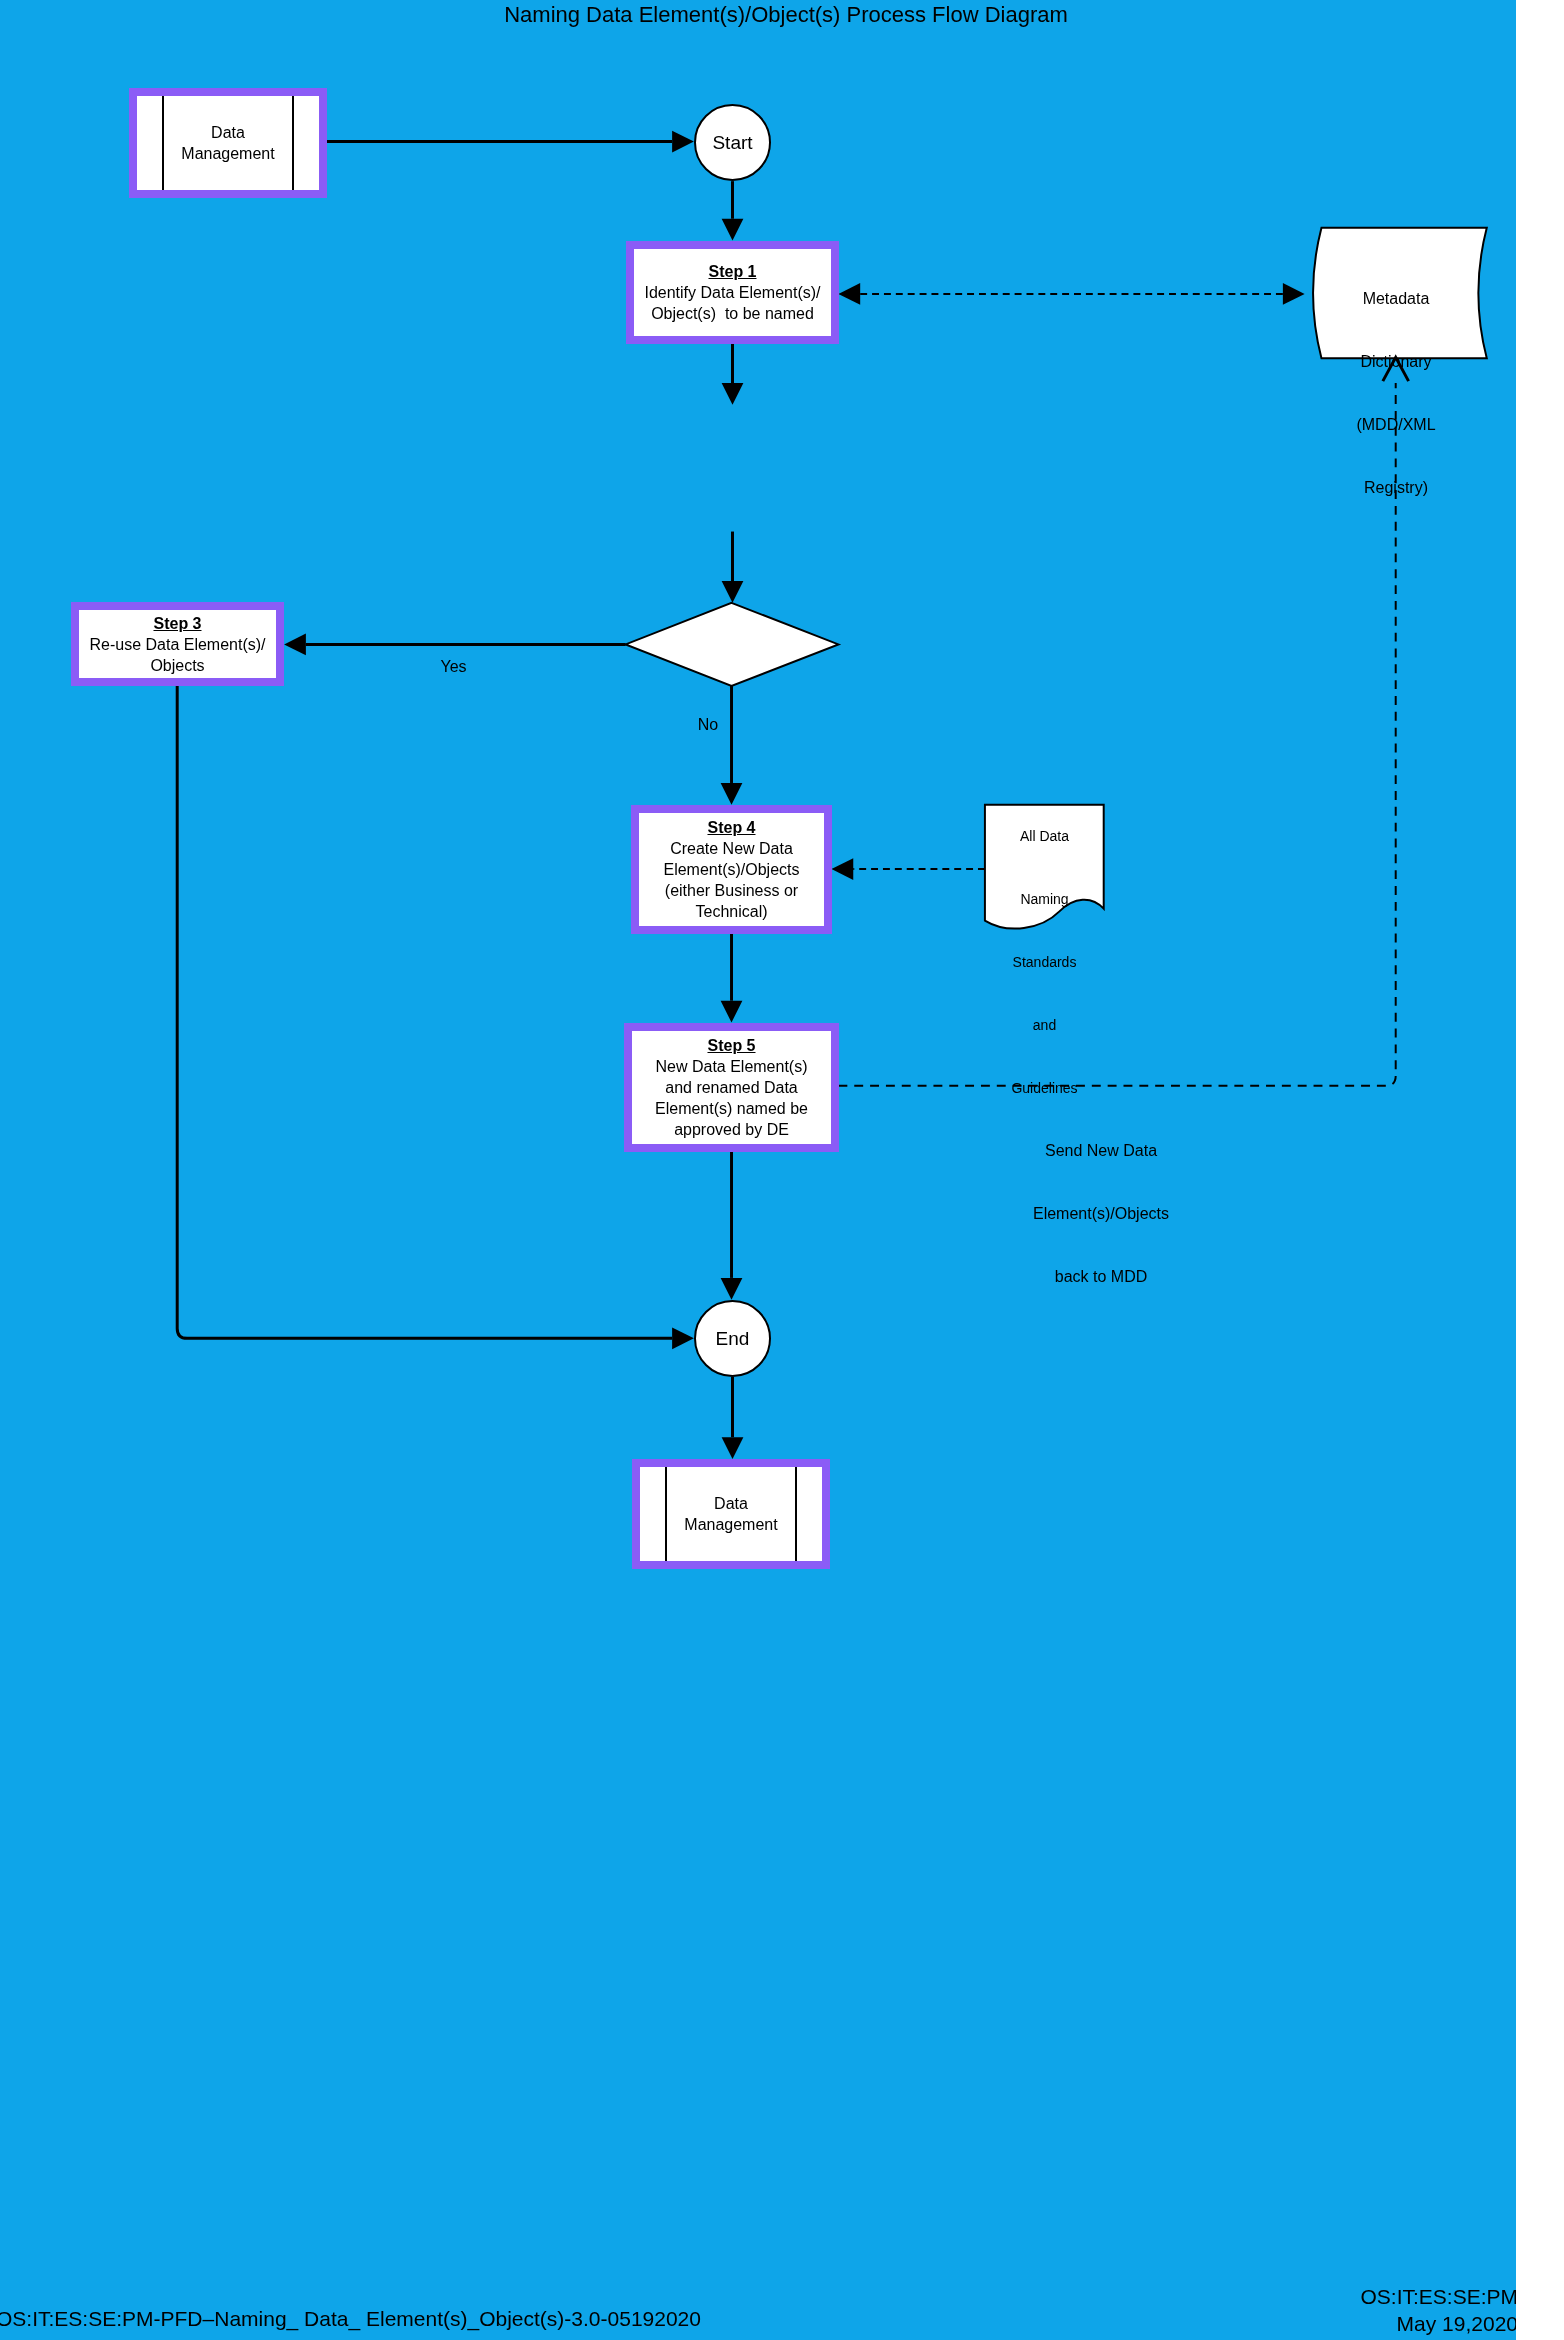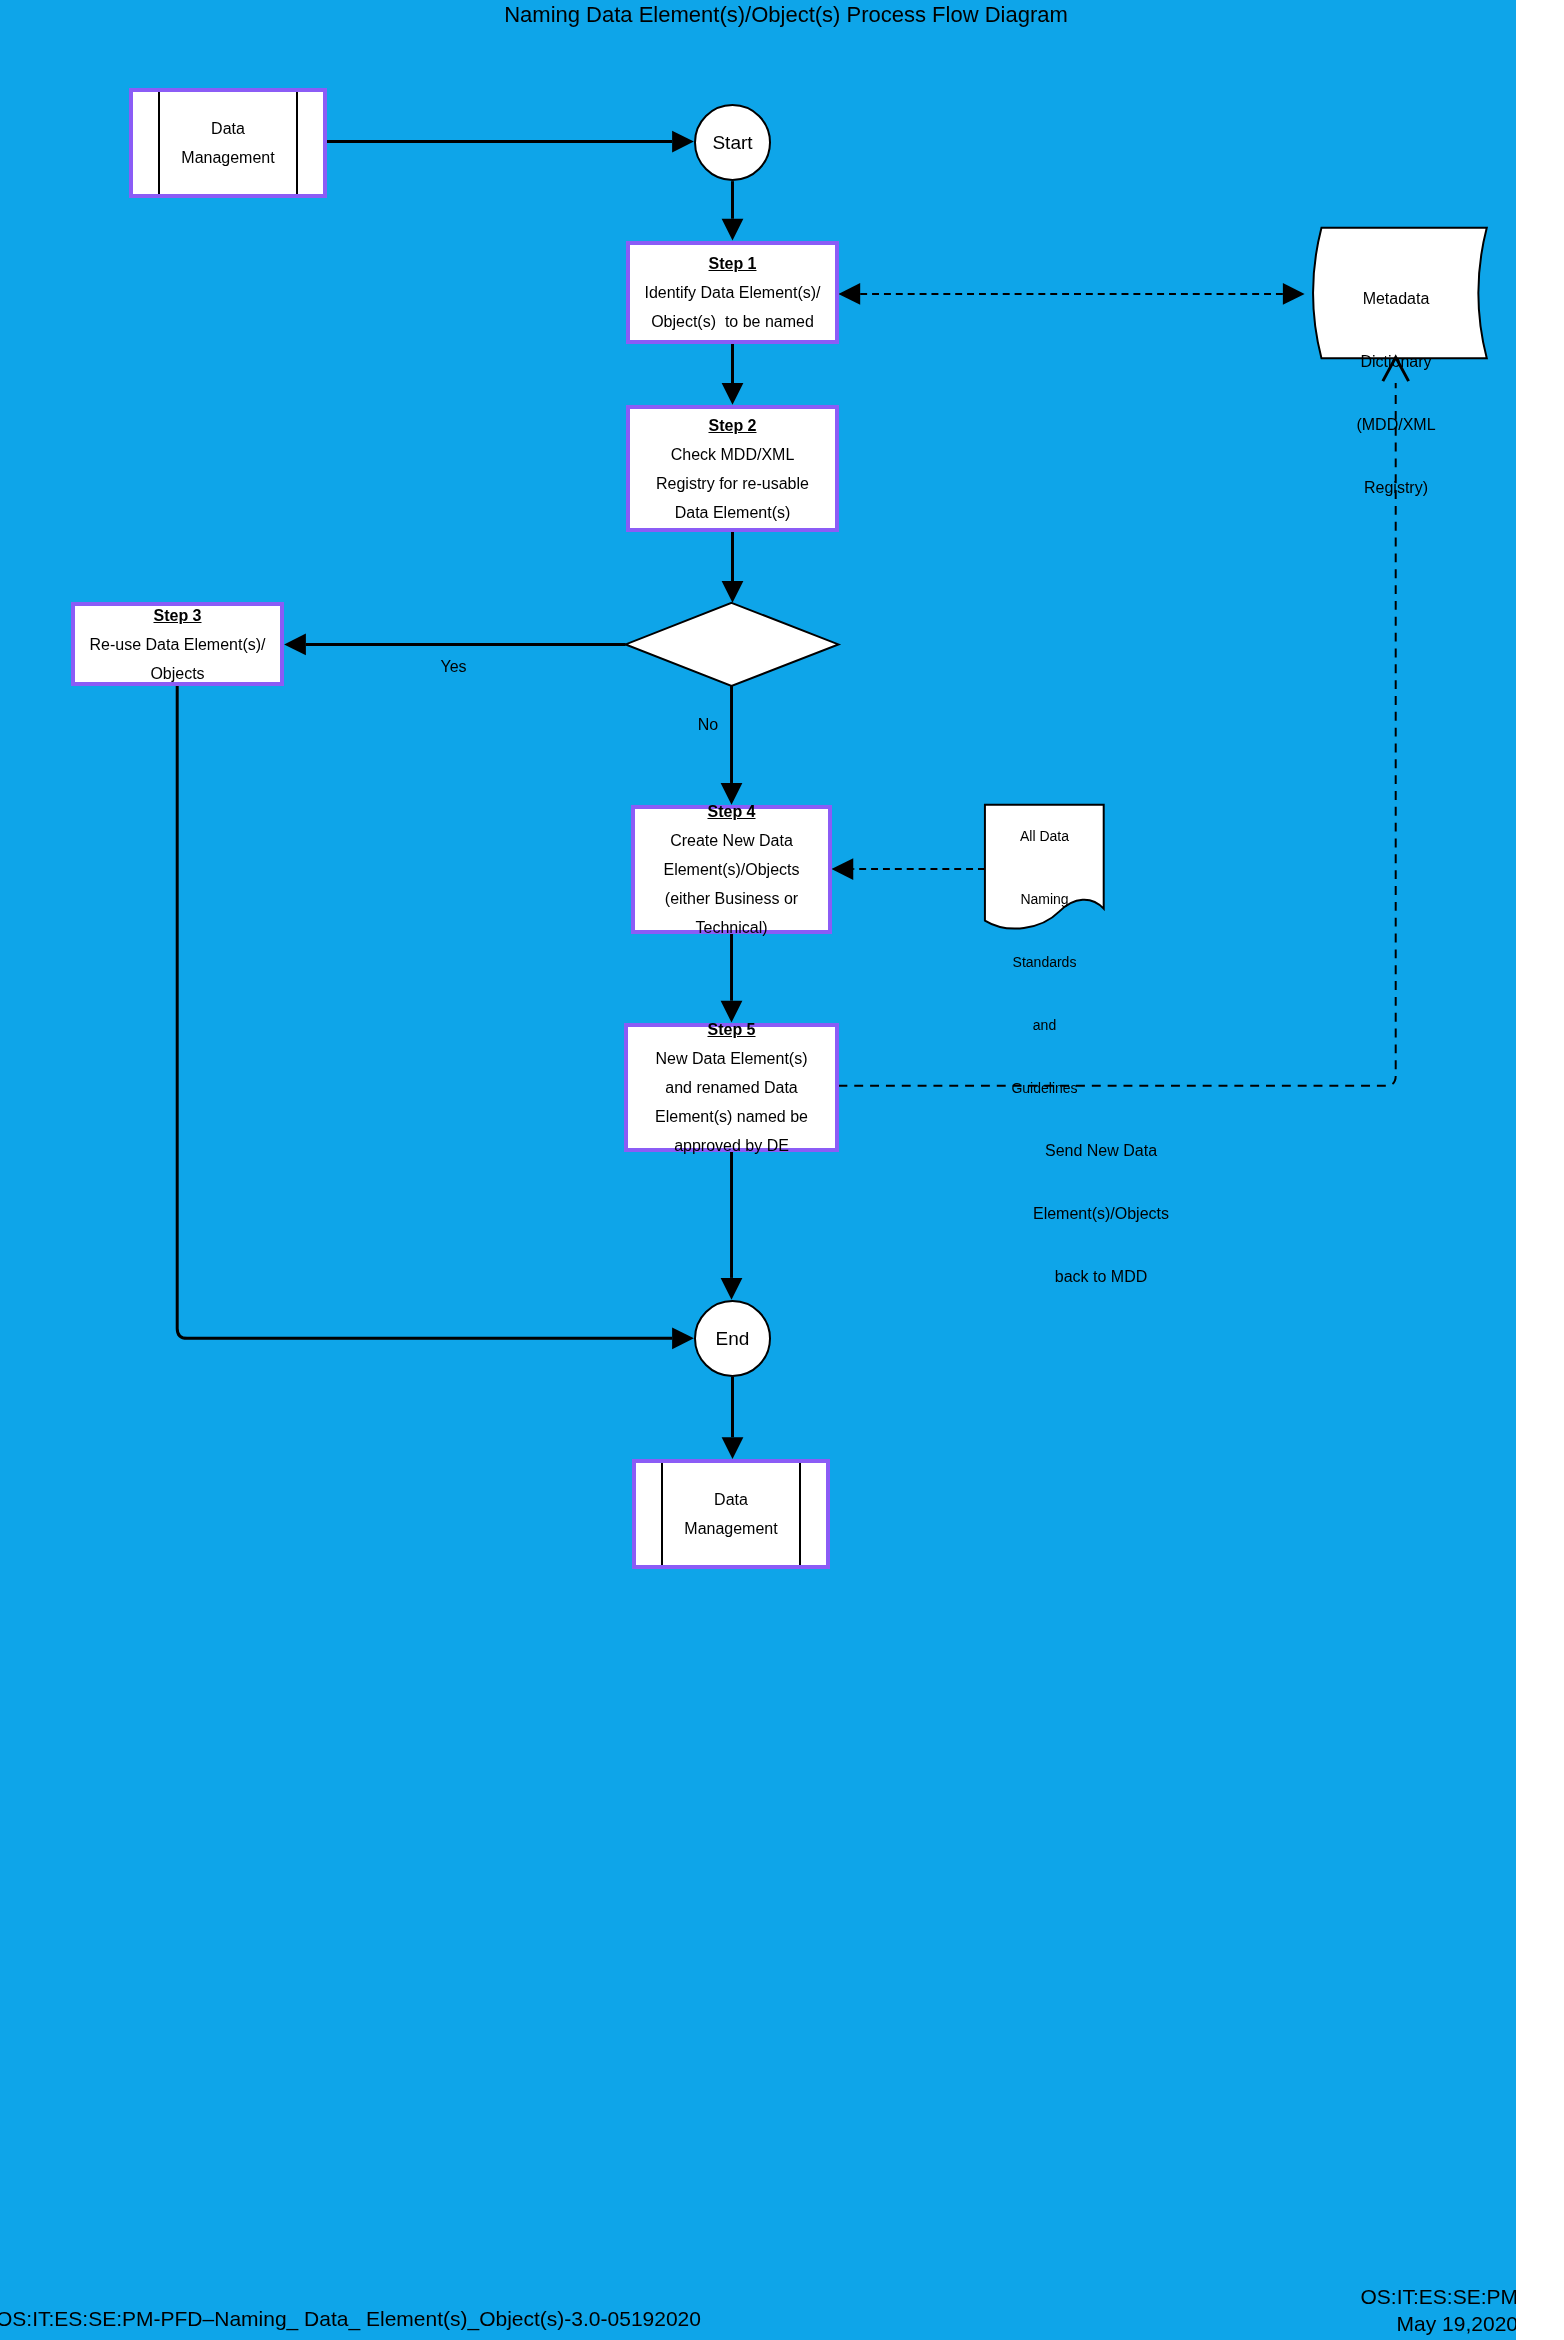--- a/index.html
+++ b/index.html
@@ -1,23 +1,23 @@
 <!DOCTYPE html>
 <html><head>
 <meta charset="utf-8">
 <style>
   html,body{margin:0;padding:0;background:#fff;}
   .canvas{position:relative;width:1516px;height:2340px;background:#0ea5e9;overflow:hidden;
           font-family:"Liberation Sans","DejaVu Sans",sans-serif;color:#000;}
   .abs{position:absolute;}
   svg.connectors{position:absolute;left:0;top:0;width:1564px;height:2340px;}
   .title{left:0;top:2px;width:1572px;text-align:center;font-size:22px;}
-  .box{position:absolute;border:4px solid #8b5cf6;background:#fff;box-sizing:border-box;
+  .box{position:absolute;border:8px solid #8b5cf6;background:#fff;box-sizing:border-box;
        display:flex;flex-direction:column;justify-content:center;align-items:center;
-       text-align:center;font-size:16px;line-height:21px;gap:8px;}
+       text-align:center;font-size:16px;line-height:21px;}
   .hd{font-weight:bold;text-decoration:underline;}
   .ln{white-space:pre-wrap;}
   .predef .bar{position:absolute;top:0;bottom:0;width:0;border-left:2px solid #000;}
   .predef .bar-l{left:25px;} .predef .bar-r{right:25px;}
   .terminator{position:absolute;width:77px;height:77px;border:2px solid #000;border-radius:50%;
        background:#fff;box-sizing:border-box;display:flex;align-items:center;justify-content:center;
        font-size:19px;}
   .floating{position:absolute;text-align:center;font-size:16px;line-height:21px;white-space:pre-wrap;}
   #dm-top{left:129px;top:88px;width:198px;height:110px;}
   #start{left:694px;top:104px;}
@@ -108,26 +108,20 @@
     <div class="ln">Object(s)  to be named</div>
   </div>
 
   <div class="floating" id="meta-text">
     <div class="ln">Metadata</div>
     <div class="ln">Dictionary</div>
     <div class="ln">(MDD/XML</div>
     <div class="ln">Registry)</div>
   </div>
 
-  <div class="box" id="step2">
-    <div class="hd">Step 2</div>
-    <div class="ln">Check MDD/XML</div>
-    <div class="ln">Registry for re-usable</div>
-    <div class="ln">Data Element(s)</div>
-  </div>
 
 
   <div class="box" id="step3">
     <div class="hd">Step 3</div>
     <div class="ln">Re-use Data Element(s)/</div>
     <div class="ln">Objects</div>
   </div>
 
   <div class="box" id="step4">
     <div class="hd">Step 4</div>

